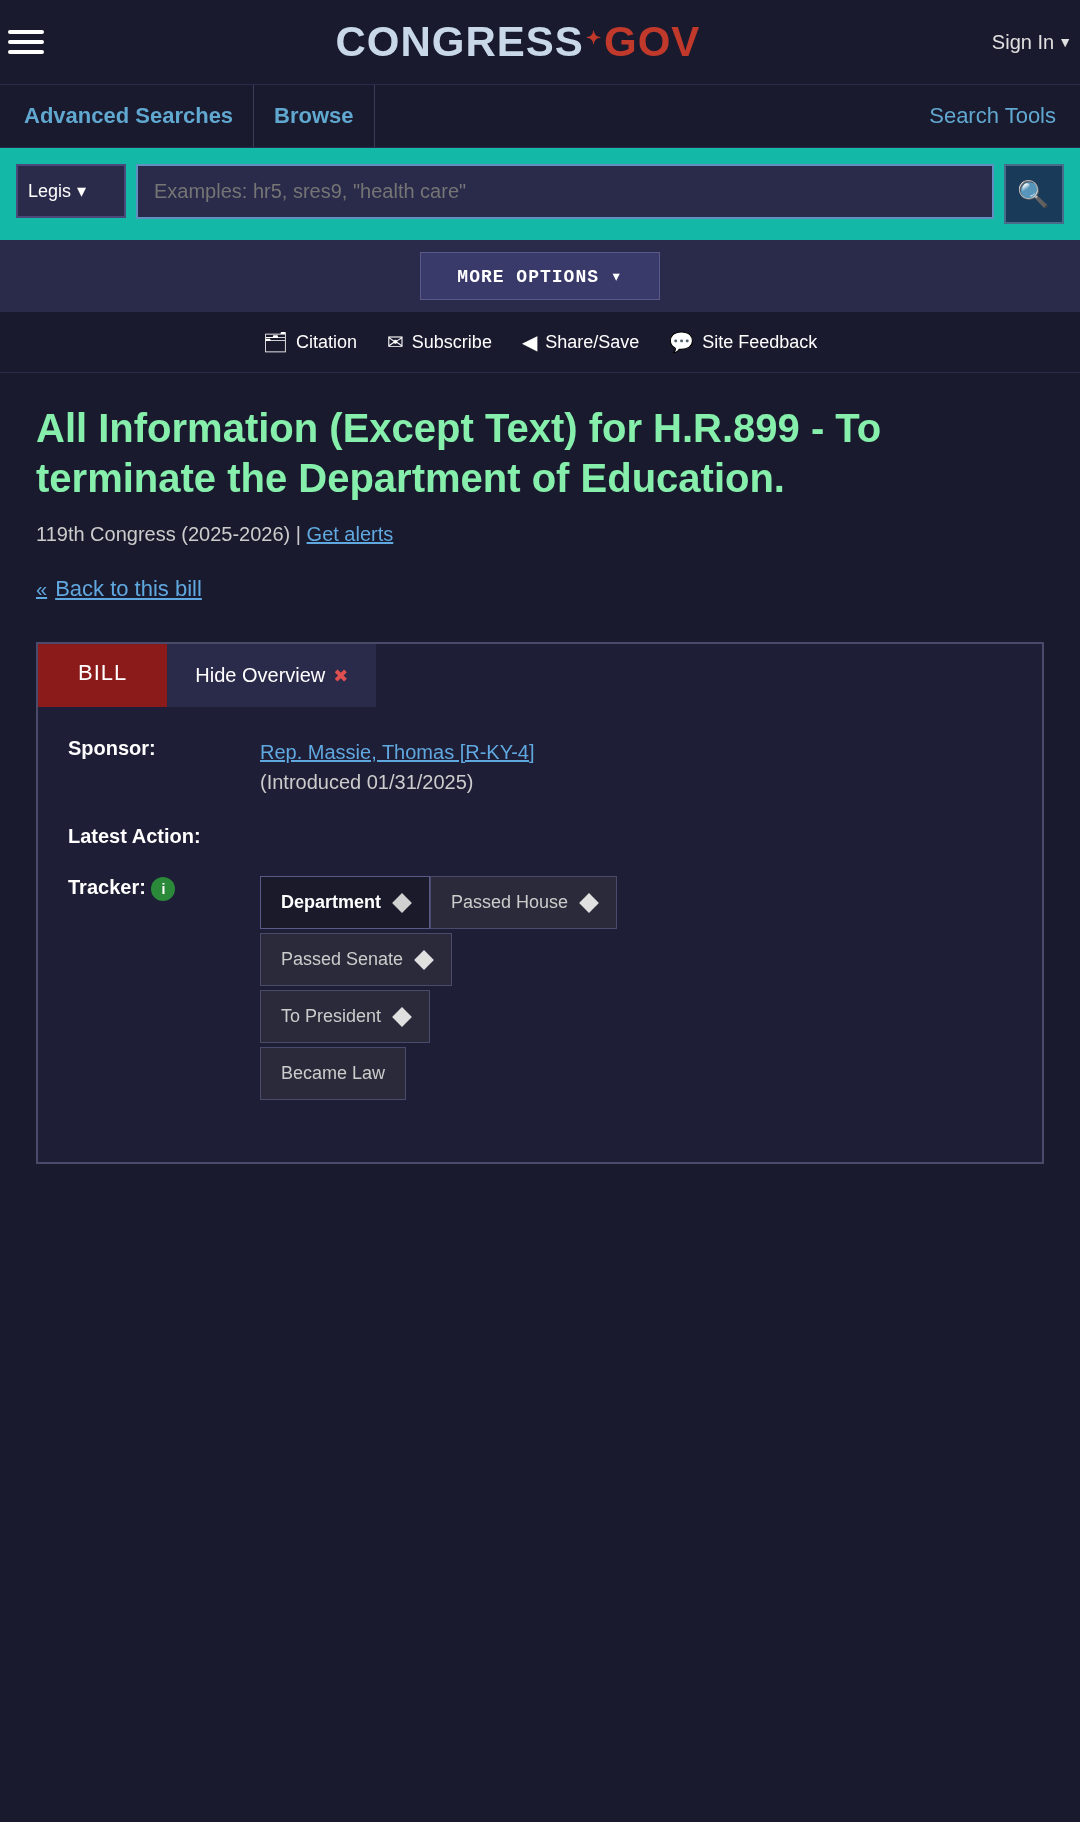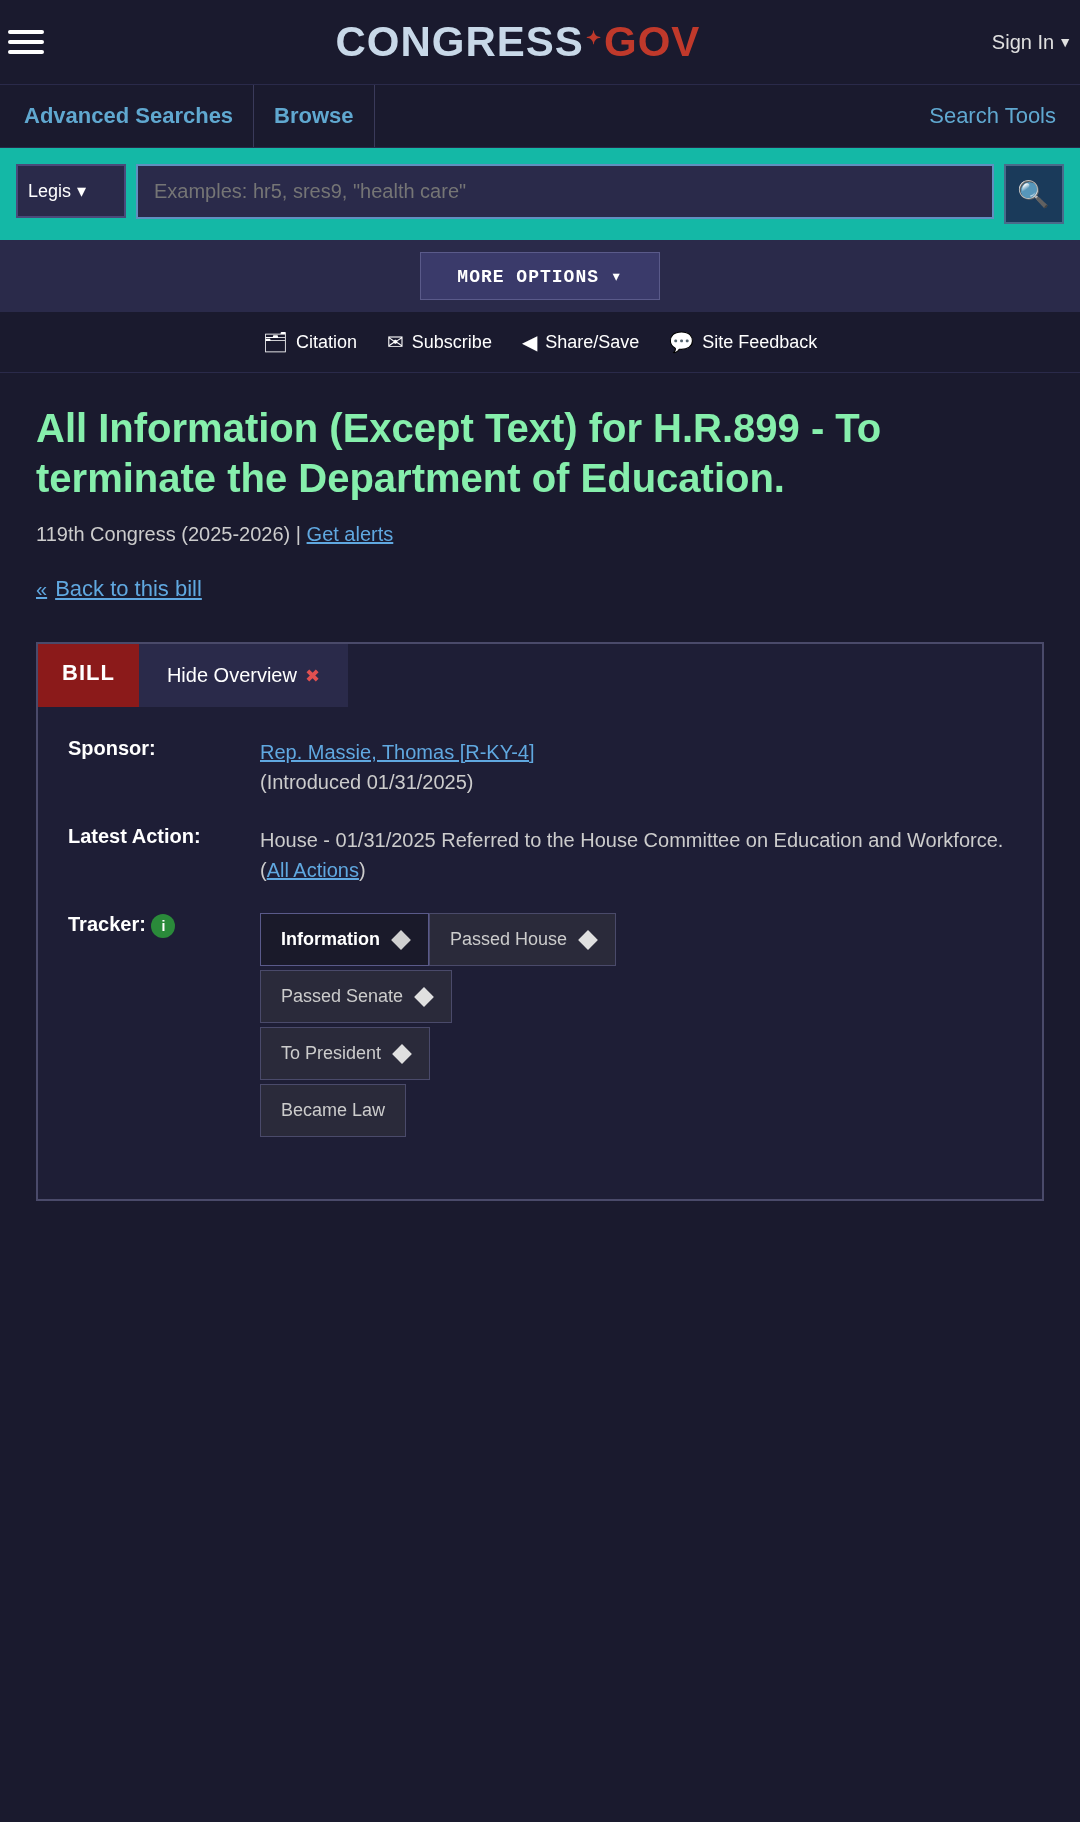--- a/index.html
+++ b/index.html
@@ -229,22 +229,22 @@
       background-color: #1e1e36;
     }
     .bill-card-tabs {
       display: flex;
       align-items: stretch;
     }
     .tab-bill {
       background-color: #8b1a1a;
       color: #ffffff;
       font-size: 22px;
-      font-weight: 700;
-      padding: 16px 24px;
+      font-weight: 400;
+      padding: 16px 40px;
       letter-spacing: 1px;
       cursor: pointer;
     }
     .tab-hide-overview {
       background-color: #2a2a4a;
       color: #ffffff;
       font-size: 20px;
       padding: 20px 28px;
       cursor: pointer;
       display: flex;
@@ -432,37 +432,33 @@
         <div class="detail-value">
           <a class="detail-link">Rep. Massie, Thomas [R-KY-4]</a>
           <br>
           <span>(Introduced 01/31/2025)</span>
         </div>
       </div>
 
 
       <div class="detail-row">
         <div class="detail-label">Latest Action:</div>
-        <div class="detail-value">
-          <span>House - 01/31/2025 Referred to the House Committee on Education and Workforce.</span>
-          <span> (</span><a class="detail-link">All Actions</a><span>)</span>
-        </div>
       </div>
 
       <div class="detail-row">
         <div class="detail-label">
           <span>Tracker:</span>
           <span class="info-icon">i</span>
         </div>
         <div class="detail-value">
           <div class="tracker-container">
 
             <div class="tracker-row">
               <div class="tracker-step active">
-                <span>Information</span>
+                <span>Department</span>
                 <span class="tracker-diamond active-diamond"></span>
               </div>
               <div class="tracker-step">
                 <span>Passed House</span>
                 <span class="tracker-diamond"></span>
               </div>
             </div>
 
             <div class="tracker-row">
               <div class="tracker-step">

